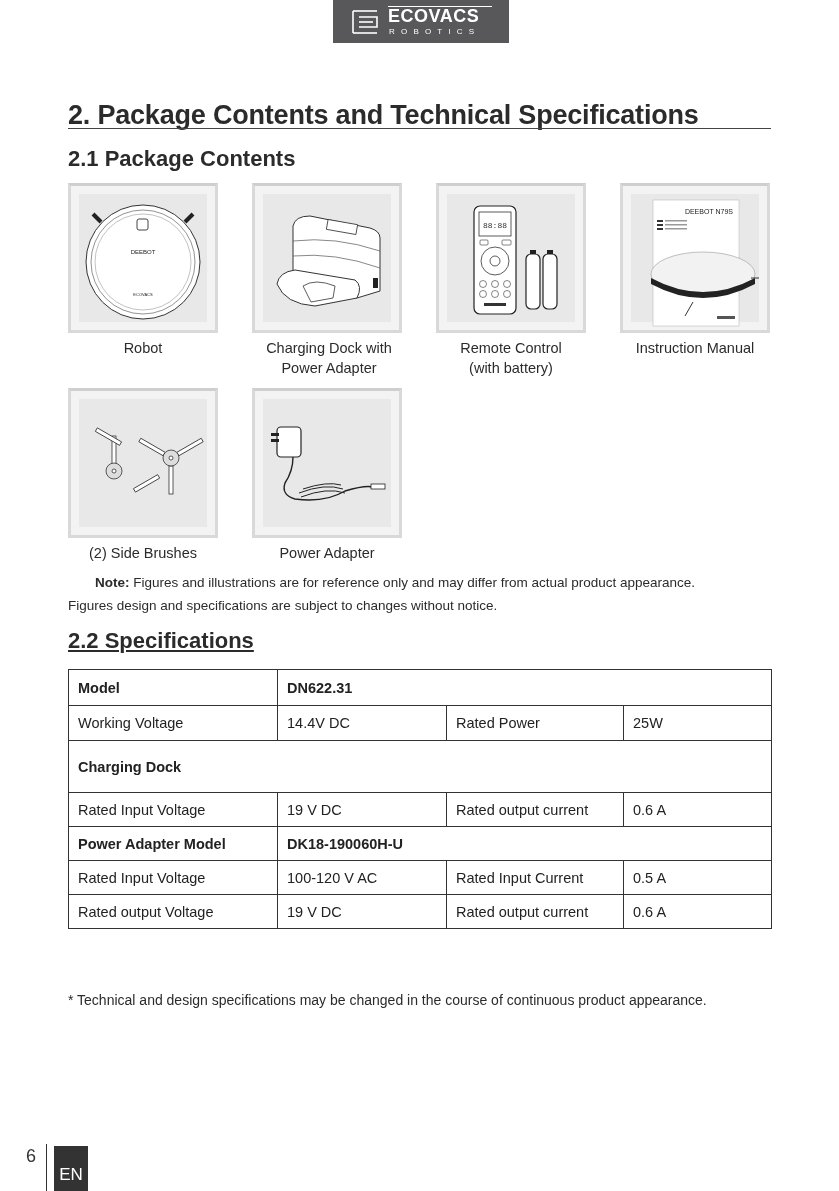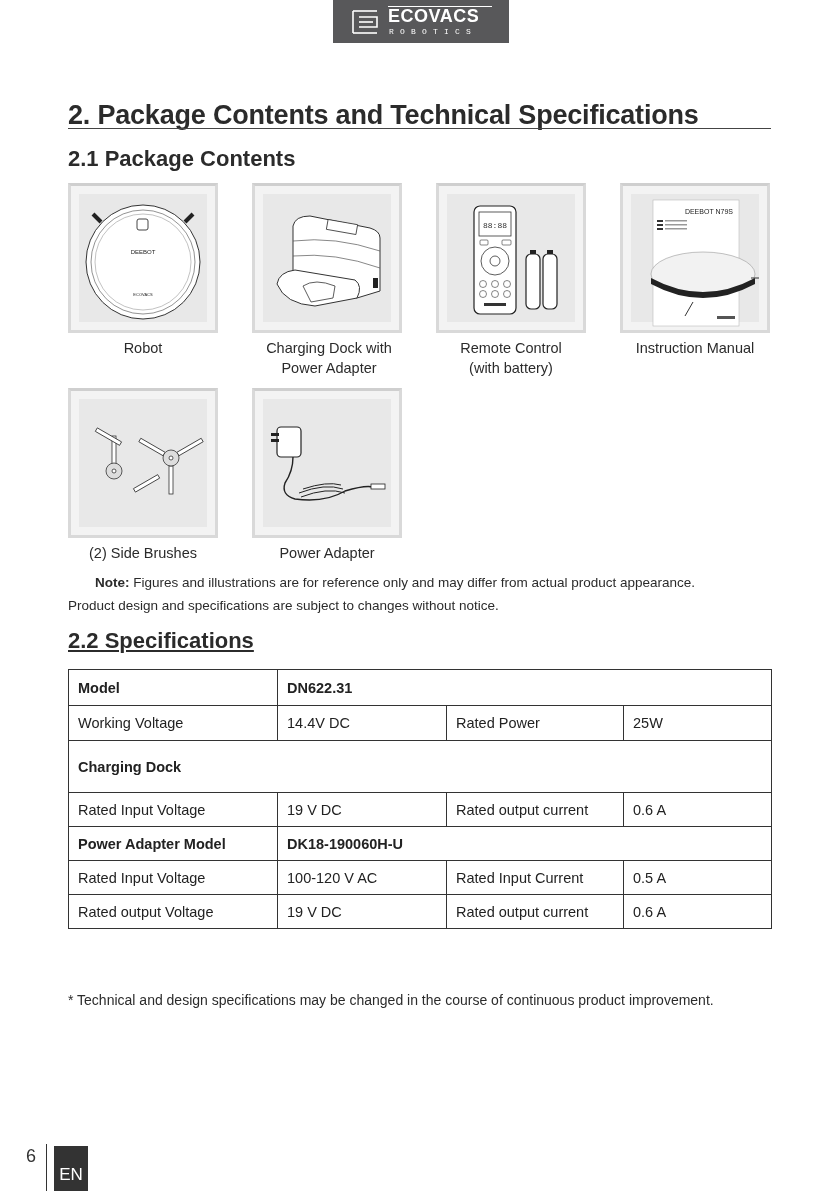--- a/index.html
+++ b/index.html
@@ -4,21 +4,21 @@
 <style>
   html, body { margin: 0; padding: 0; background: #ffffff; }
   body { width: 839px; height: 1191px; position: relative; overflow: hidden;
          font-family: "Liberation Sans", sans-serif; color: #2b2b2b; }
   .logo { position: absolute; left: 333px; top: 0; width: 176px; height: 43px; background: #58585a;
           display: flex; align-items: center; }
   .logo-mark { position: absolute; left: 18px; top: 9px; }
   .logo-word { position: absolute; left: 55px; top: 7px; color: #fff; font-weight: bold; font-size: 18px;
                letter-spacing: 0.5px; line-height: 18px; }
   .logo-word-line { position: absolute; left: 55px; top: 6px; width: 104px; height: 1px; background: #fff; }
-  .logo-sub { position: absolute; left: 56px; top: 28px; color: #fff; font-size: 8px; letter-spacing: 6.2px; line-height: 8px; font-family: Liberation Mono, monospace; }
+  .logo-sub { position: absolute; left: 56px; top: 28px; color: #fff; font-size: 8px; letter-spacing: 6.2px; line-height: 8px; }
   h1 { position: absolute; left: 68px; top: 100px; margin: 0; font-size: 27px; font-weight: bold; color: #2b2b2b; letter-spacing: -0.2px; }
   .rule { position: absolute; left: 68px; top: 128px; width: 703px; height: 1px; background: #444; }
   h2 { position: absolute; margin: 0; font-size: 22px; font-weight: bold; color: #2b2b2b; }
   .tile { position: absolute; width: 150px; height: 150px; border: 3px solid #d9d9d9; border-top-color:#cfcfcf; background: #e7e7e7; box-sizing: border-box; }
   .tile-inner { position: absolute; left: 8px; top: 8px; right: 8px; bottom: 8px; background: #e8e8e8; }
   .tile { background: #f3f3f3; }
   .tile svg { position: absolute; left: 0; top: 0; }
   .caption { position: absolute; width: 170px; text-align: center; font-size: 14.5px; line-height: 20px; color: #2b2b2b; }
   .note { position: absolute; left: 68px; font-size: 13.5px; color: #2b2b2b; }
   .note b { font-weight: bold; }
@@ -169,21 +169,21 @@
     <rect x="16" y="42" width="8" height="3" fill="#222"></rect>
     <rect x="16" y="48" width="8" height="3" fill="#222"></rect>
     <path d="M38 66 Q38 80 30 92 Q26 104 40 108 Q70 112 90 100 Q110 94 118 96" fill="none" stroke="#222" stroke-width="1.4"></path>
     <path d="M44 102 Q70 92 88 98 M46 106 Q72 96 90 102 M48 98 Q72 90 86 94" fill="none" stroke="#222" stroke-width="1"></path>
     <rect x="116" y="93" width="14" height="5" fill="#fff" stroke="#222" stroke-width="0.8"></rect>
   </svg>
 </div>
 <div class="caption" style="left:242px; top:543px;">Power Adapter</div>
 
 <div class="note" style="top:575px;padding-left:27px;"><b>Note:</b><span> Figures and illustrations are for reference only and may differ from actual product appearance.</span></div>
-<div class="note" style="top:598px;">Product design and specifications are subject to changes without notice.</div>
+<div class="note" style="top:598px;">Figures design and specifications are subject to changes without notice.</div>
 
 <h2 style="left:68px; top:628px;text-decoration:underline;">2.2 Specifications</h2>
 
 <table class="spec">
   <colgroup>
       <col style="width:209px">
       <col style="width:169px">
       <col style="width:177px">
       <col style="width:148px">
     </colgroup>
@@ -219,17 +219,17 @@
   </tr>
   <tr style="height:33px">
     <td>Rated output Voltage</td>
     <td class="c">19 V DC</td>
     <td>Rated output current</td>
     <td class="c">0.6 A</td>
   </tr>
 </tbody>
   </table>
 
-<div class="foot">* Technical and design specifications may be changed in the course of continuous product improvement.</div>
+<div class="foot">* Technical and design specifications may be changed in the course of continuous product appearance.</div>
 
 <div class="pagenum">6</div>
 <div class="pagebar"></div>
 <div class="lang">EN</div>
 
 </body></html>

